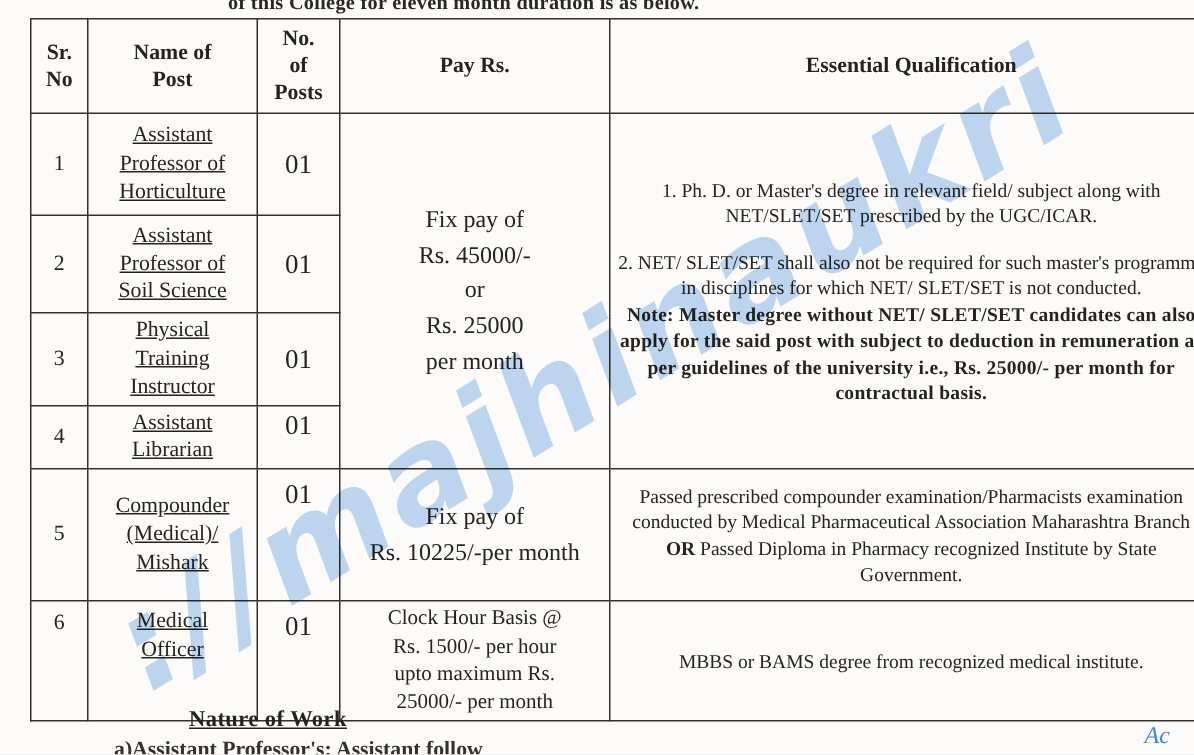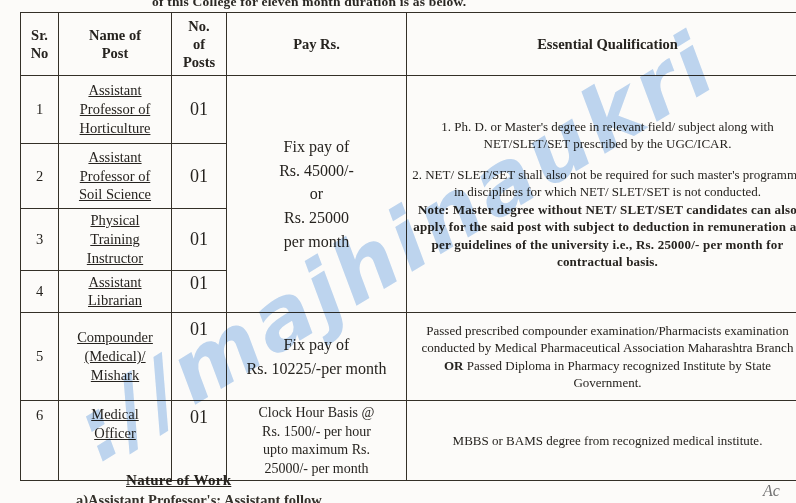--- a/index.html
+++ b/index.html
@@ -53,21 +53,21 @@
     font-size:15px; font-weight:bold; text-decoration:underline;
     letter-spacing:.3px;
   }
   .footer-cut {
     position:absolute; left:76px; top:492px;
     font-size:14.5px; font-weight:bold; white-space:nowrap;
     color:#35312b;
   }
   .corner-mark {
     position:absolute; left:763px; top:482px;
-    font-size:16px; color:#737373; font-style:italic;
+    font-size:16px; color:#3b82f6; font-style:italic;
   }
   .watermark {
     position:absolute; left:58px; top:395px;
     font-family:"DejaVu Sans", sans-serif;
     font-size:86px; font-weight:bold; font-style:italic;
     letter-spacing:4px; white-space:nowrap;
     color:#aecdf1; opacity:.78;
     transform:rotate(-31.5deg); transform-origin:0 0;
     mix-blend-mode:multiply;
     pointer-events:none;

